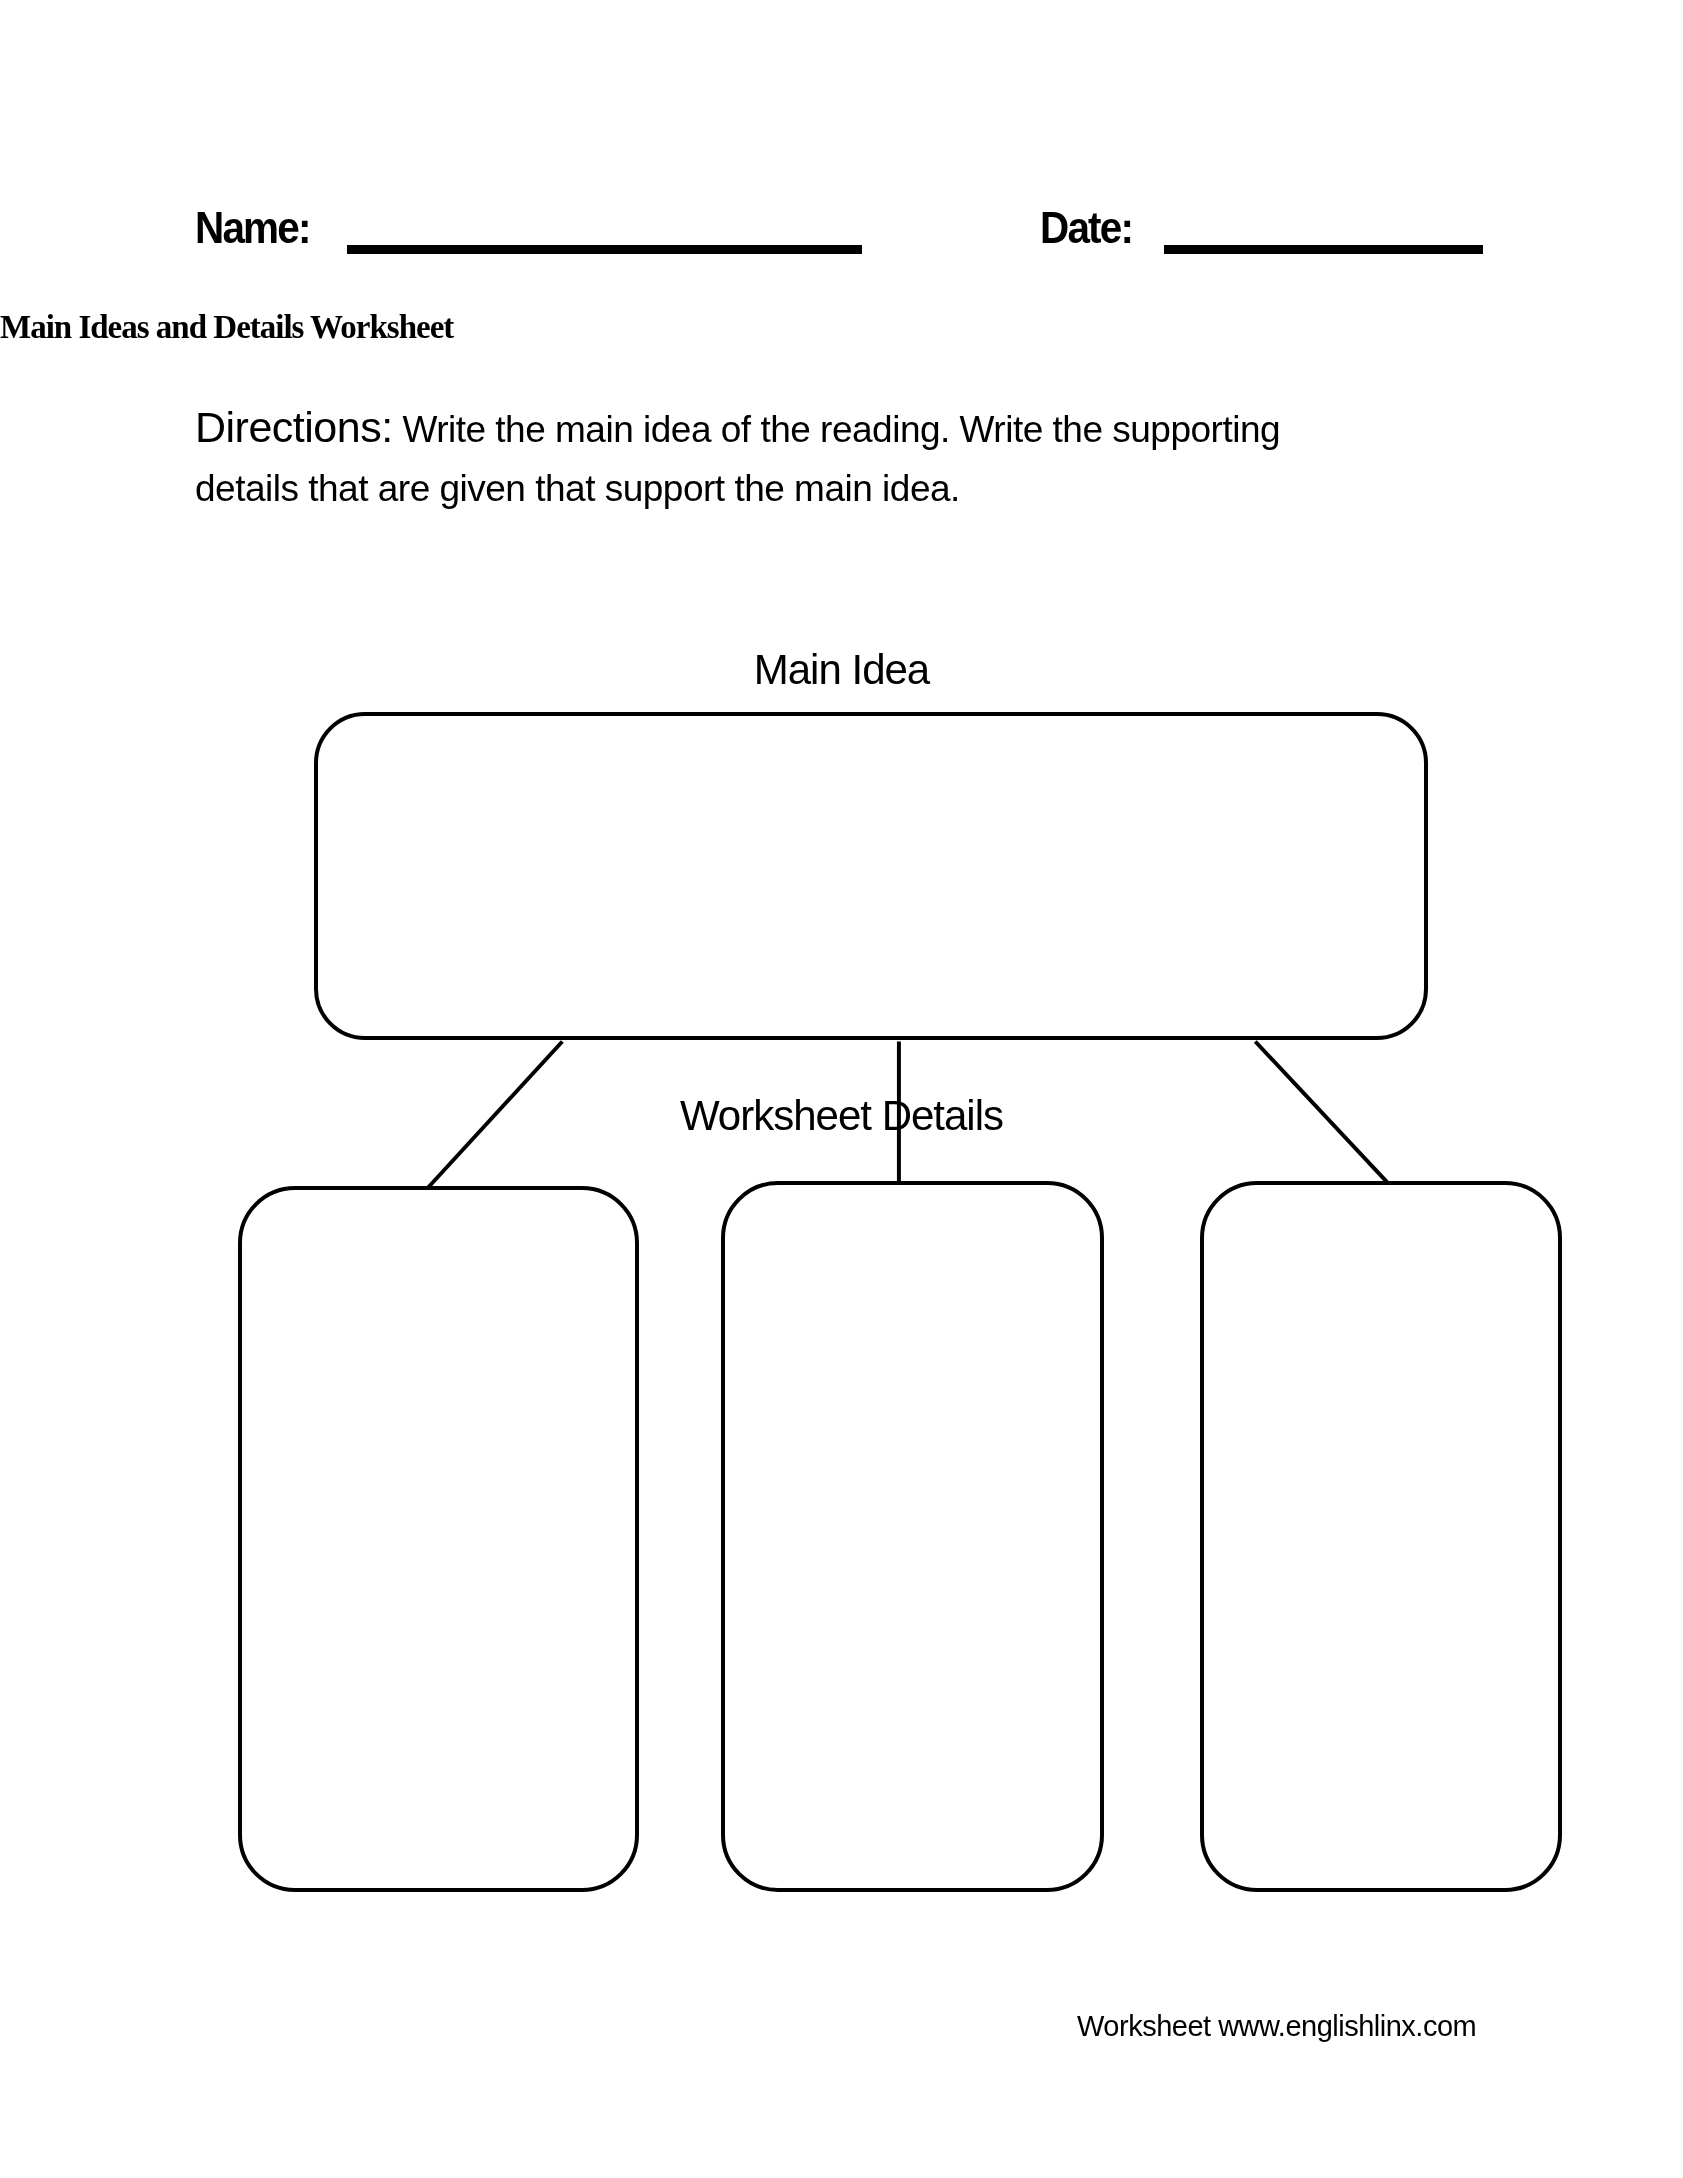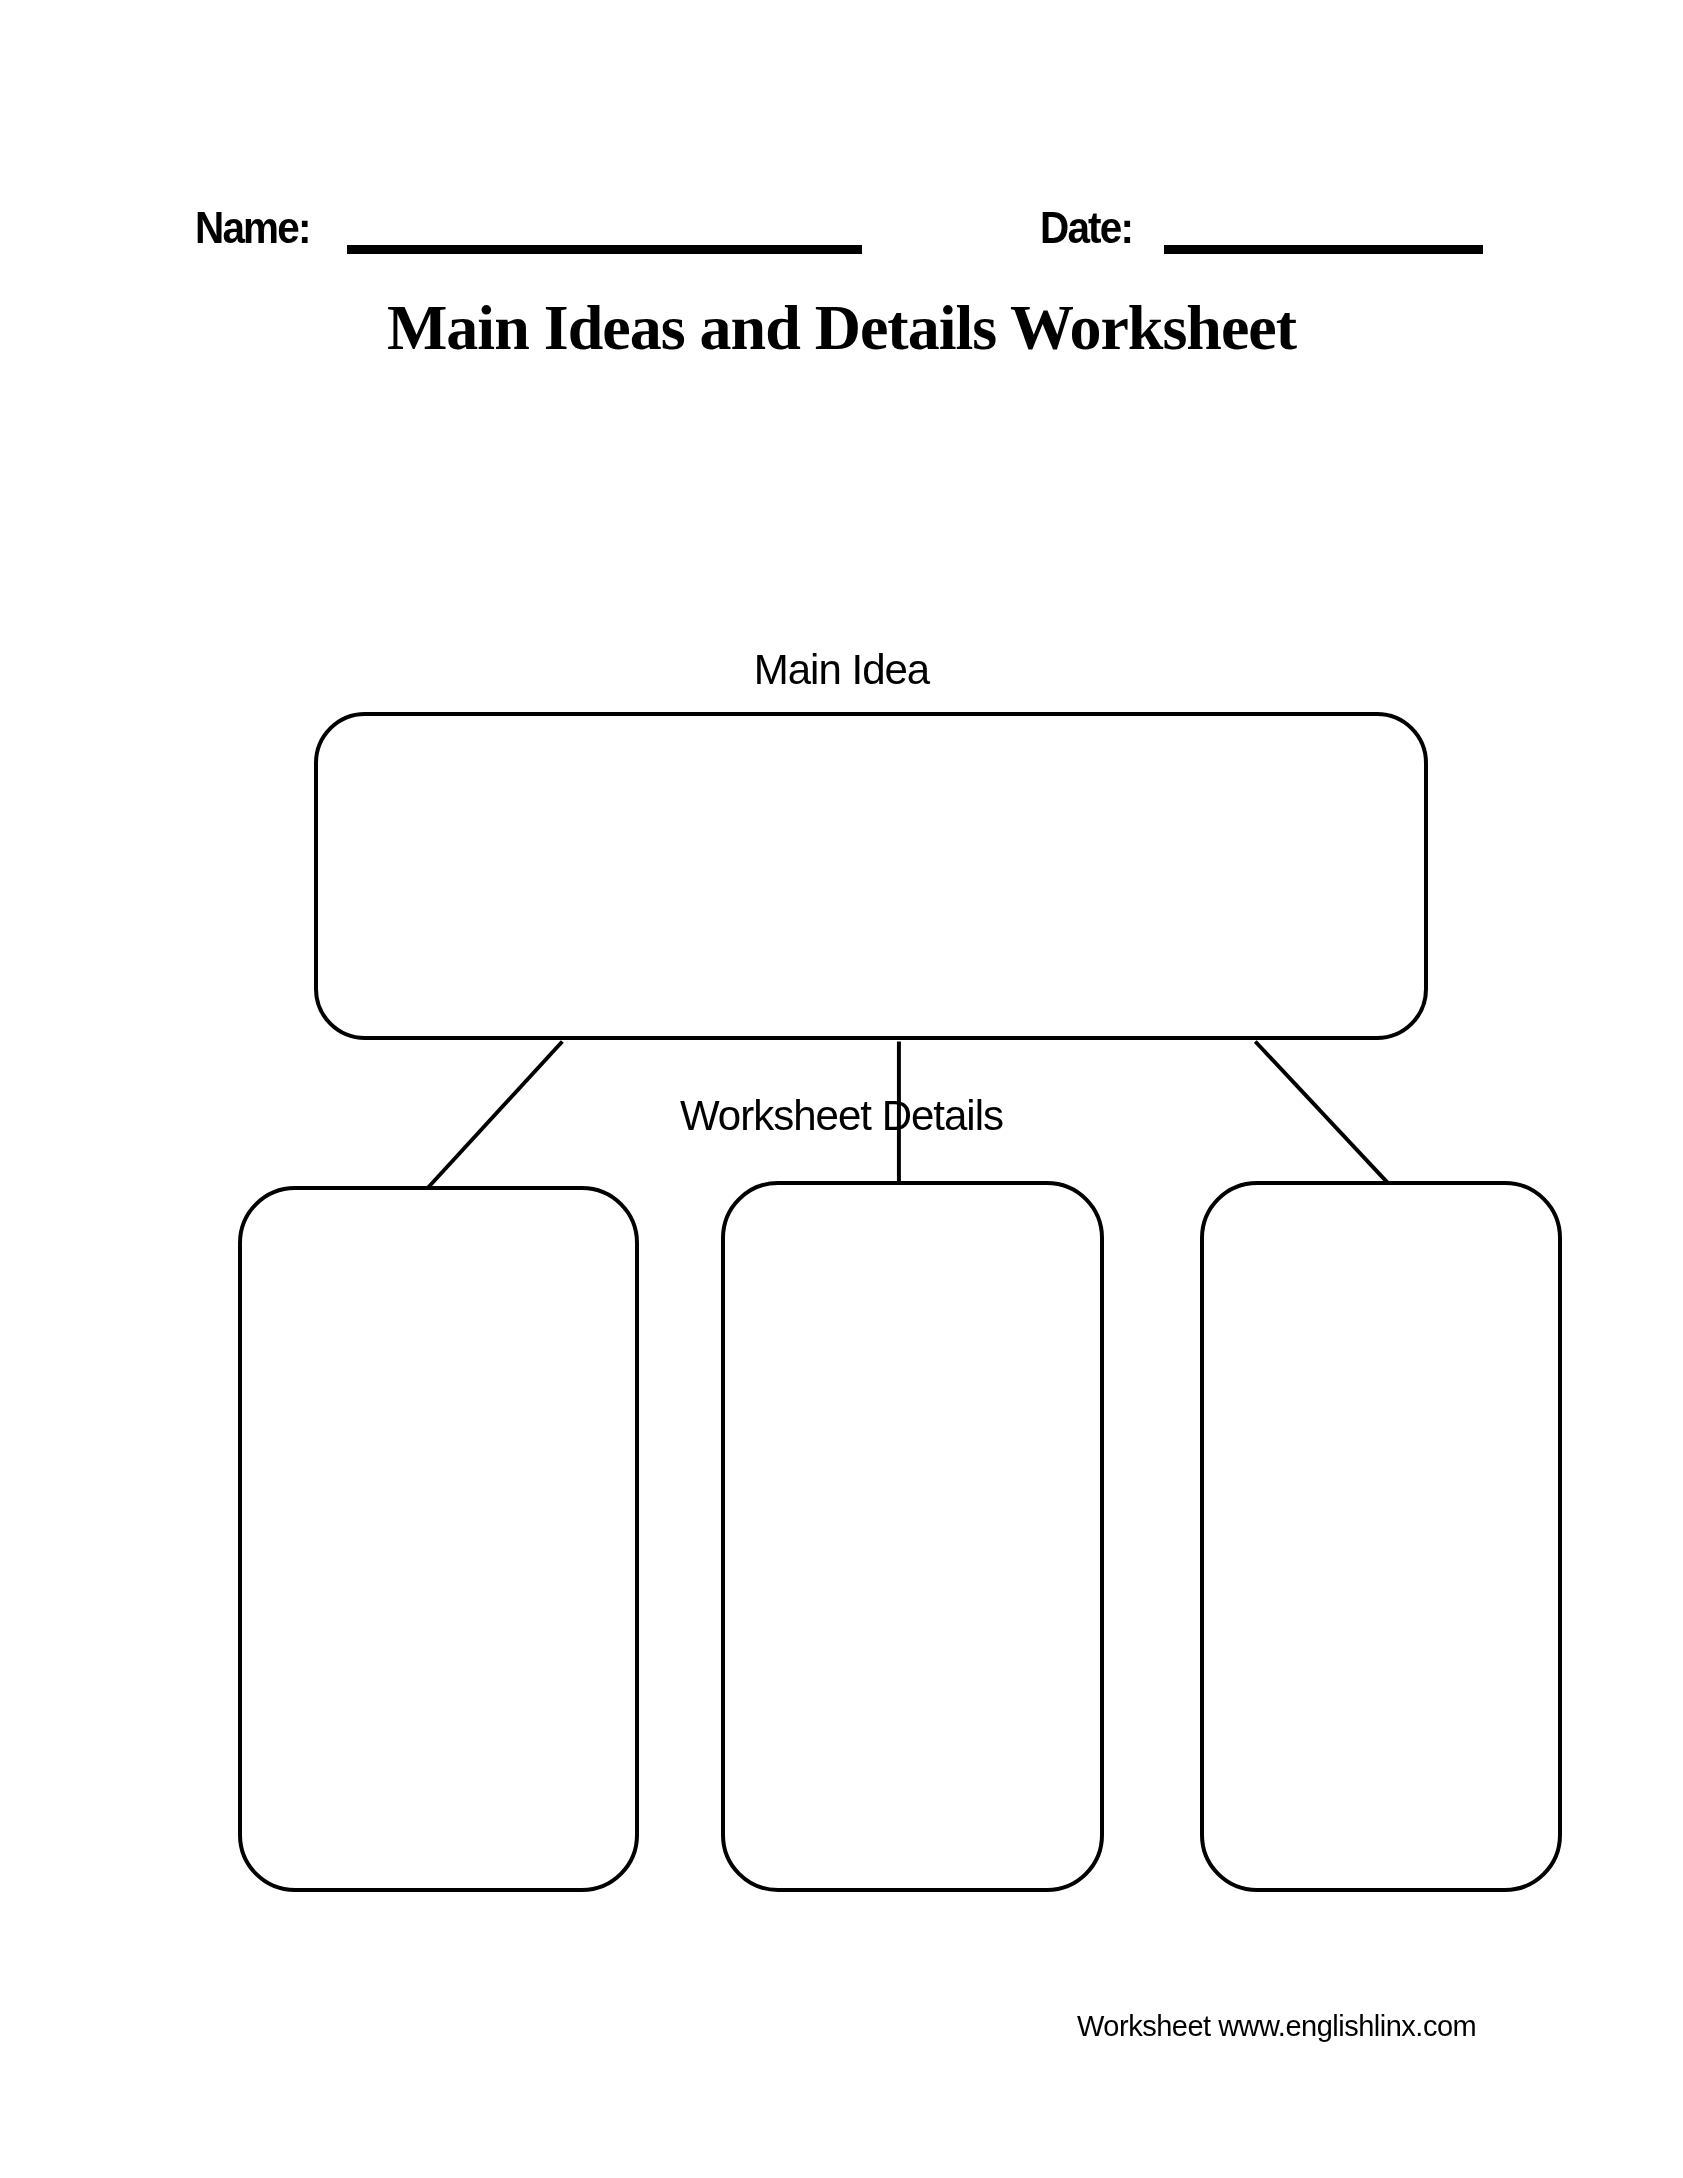--- a/index.html
+++ b/index.html
@@ -29,24 +29,23 @@
     white-space: nowrap;
   }
   .blank-line {
     background: #000000;
     height: 9px;
   }
 
   
   .page-title {
     left: 0; top: 303px; width: 1683px;
-    text-align: center;
     font-family: "Liberation Serif", serif;
     font-weight: 700;
-    font-size: 64px;
+    font-size: 33px;
     line-height: 49px;
     letter-spacing: -1px;
     white-space: nowrap;
   }
 
   
   .directions {
     left: 195px; top: 396px; width: 1287px;
     font-size: 37px;
     letter-spacing: -0.5px;
@@ -98,20 +97,24 @@
 <div class="page">
 
   <div class="abs field-label" style="left:195px; top:206px;">Name:</div>
   <div class="abs blank-line" style="left:347px; top:245px; width:515px;"></div>
 
   <div class="abs field-label" style="left:1040px; top:206px;">Date:</div>
   <div class="abs blank-line" style="left:1164px; top:245px; width:319px;"></div>
 
   <div class="abs page-title">Main Ideas and Details Worksheet</div>
 
+  <div class="abs directions">
+    <div class="dir-line"><span class="dir-lead">Directions:</span><span> Write the main idea of the reading. Write the supporting</span></div>
+    <div class="dir-line">details that are given that support the main idea.</div>
+  </div>
 
   <svg class="connector-svg" viewBox="0 0 1700 2200">
     <line x1="568" y1="1052" x2="432" y2="1200" stroke="#000000" stroke-width="4"></line>
     <line x1="908" y1="1052" x2="908" y2="1195" stroke="#000000" stroke-width="4"></line>
     <line x1="1268" y1="1052" x2="1402" y2="1195" stroke="#000000" stroke-width="4"></line>
   </svg>
 
   <div class="abs diagram-label" style="top:649px;">Main Idea</div>
   <div class="go-box main-box"></div>
 

